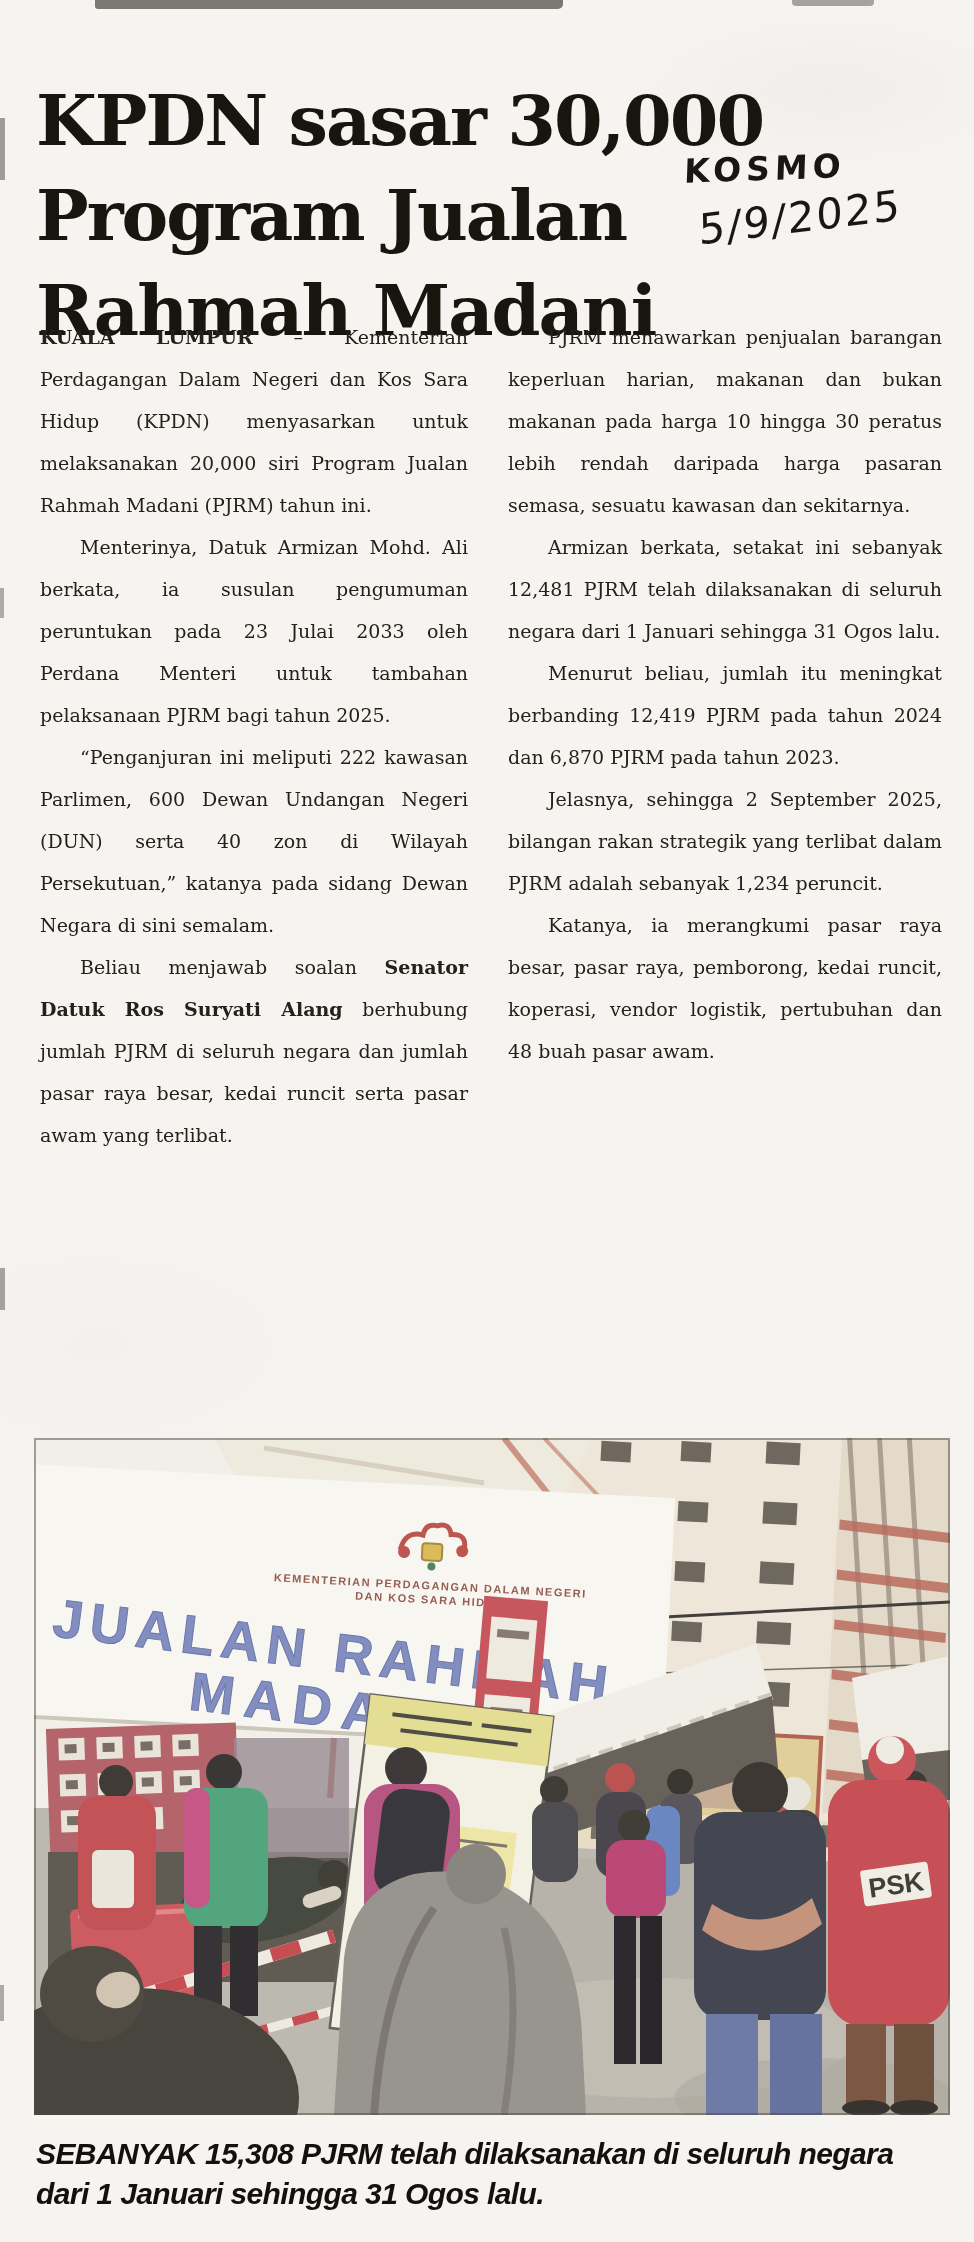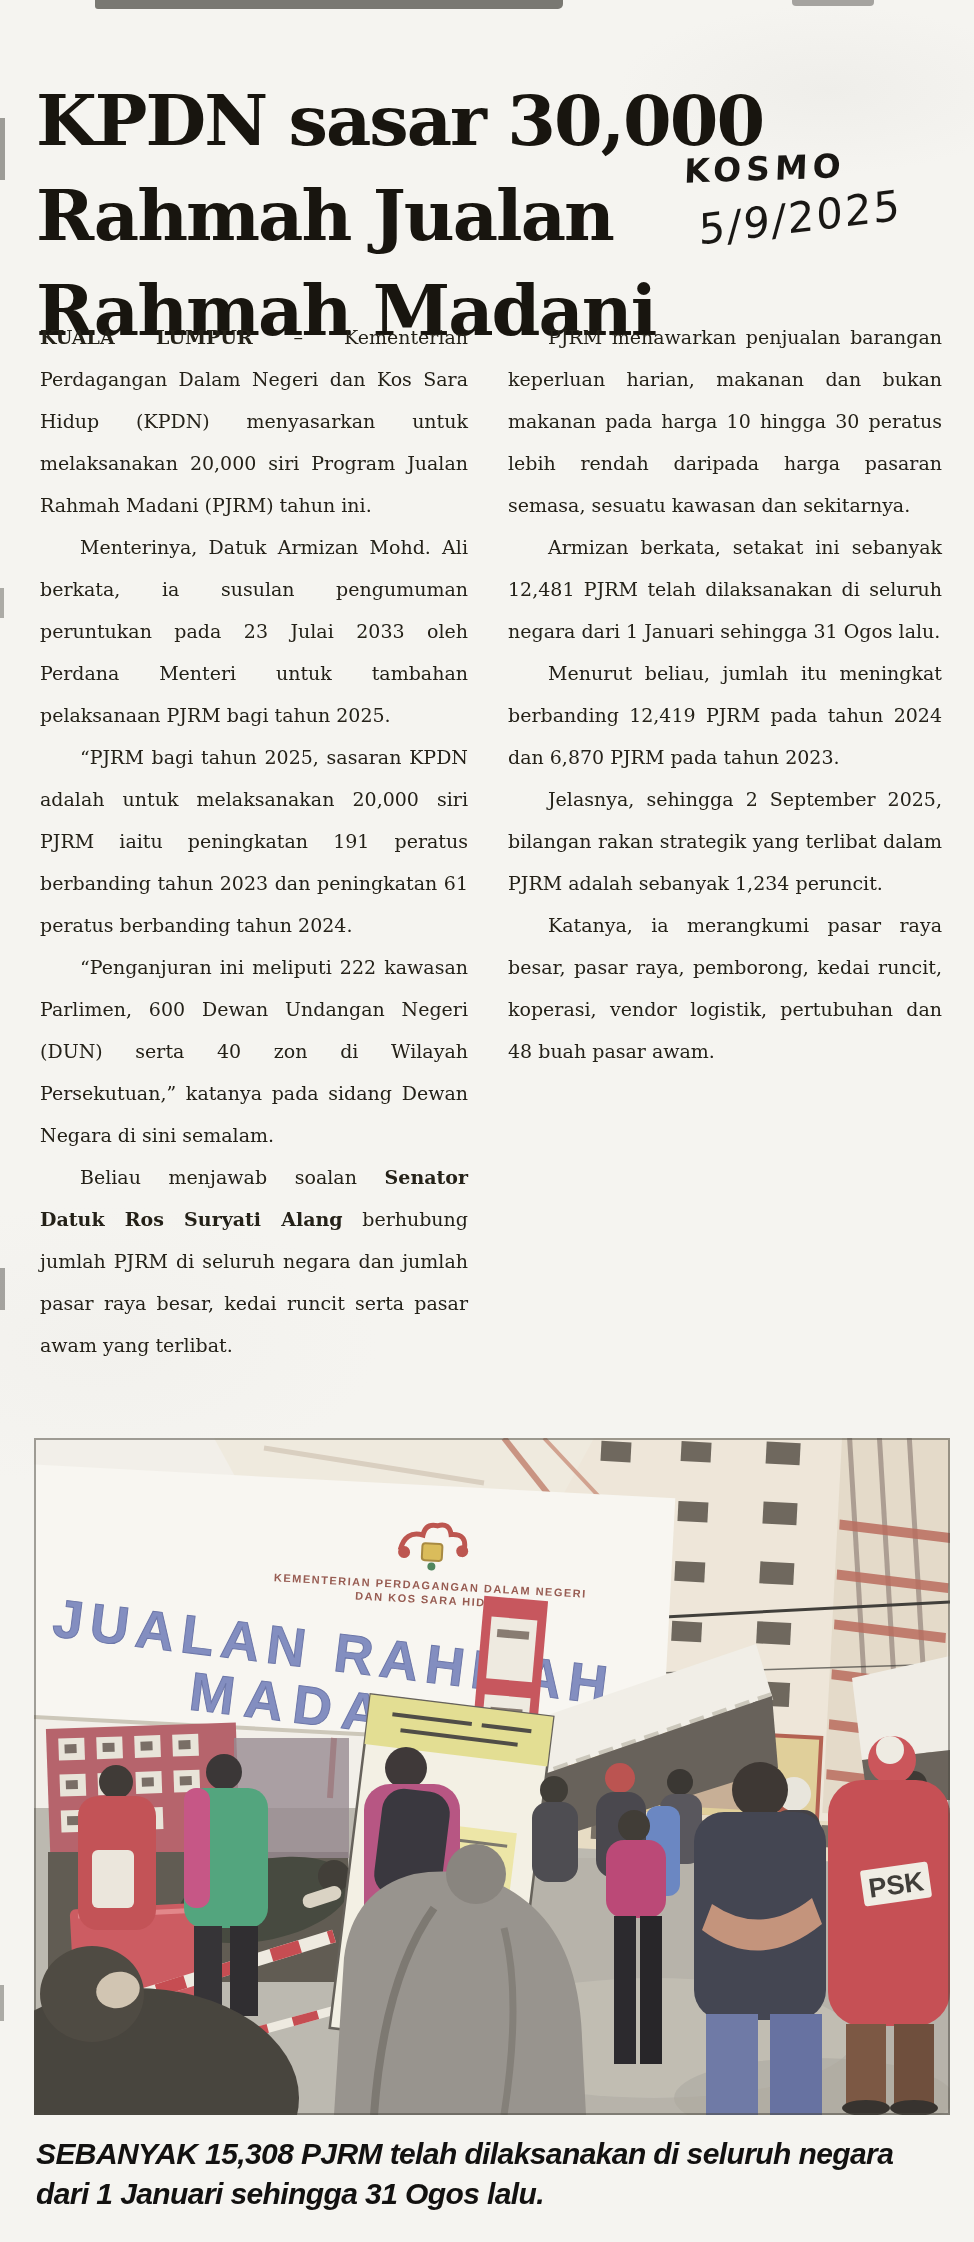--- a/index.html
+++ b/index.html
@@ -83,34 +83,33 @@
 
   <div class="artifact a1"></div>
   <div class="artifact a2"></div>
   <div class="artifact e1"></div>
   <div class="artifact e2"></div>
   <div class="artifact e3"></div>
   <div class="artifact e4"></div>
 
   <h1 class="headline">
     <span>KPDN sasar 30,000</span>
-    <span>Rahmah Jualan</span>
+    <span>Program Jualan</span>
     <span>Rahmah Madani</span>
   </h1>
 
   <div class="handnote">
     <span class="hn1">KOSMO</span>
     <span class="hn2">5/9/2025</span>
   </div>
 
   <div class="body-cols">
     <div class="col left">
       <p><b>KUALA LUMPUR</b><span> – Kementerian Perdagangan Dalam Negeri dan Kos Sara Hidup (KPDN) menyasarkan untuk melaksanakan 20,000 siri Program Jualan Rahmah Madani (PJRM) tahun ini.</span></p>
       <p class="indent">Menterinya, Datuk Armizan Mohd. Ali berkata, ia susulan pengumuman peruntukan pada 23 Julai 2033 oleh Perdana Menteri untuk tambahan pelaksanaan PJRM bagi tahun 2025.</p>
-      <p class="indent">“PJRM bagi tahun 2025, sasaran KPDN adalah untuk melaksanakan 20,000 siri PJRM iaitu peningkatan 191 peratus berbanding tahun 2023 dan peningkatan 61 peratus berbanding tahun 2024.</p>
       <p class="indent">“Penganjuran ini meliputi 222 kawasan Parlimen, 600 Dewan Undangan Negeri (DUN) serta 40 zon di Wilayah Persekutuan,” katanya pada sidang Dewan Negara di sini semalam.</p>
       <p class="indent"><span>Beliau menjawab soalan </span><b>Senator Datuk Ros Suryati Alang</b><span> berhubung jumlah PJRM di seluruh negara dan jumlah pasar raya besar, kedai runcit serta pasar awam yang terlibat.</span></p>
     </div>
     <div class="col right">
       <p class="indent">PJRM menawarkan penjualan barangan keperluan harian, makanan dan bukan makanan pada harga 10 hingga 30 peratus lebih rendah daripada harga pasaran semasa, sesuatu kawasan dan sekitarnya.</p>
       <p class="indent">Armizan berkata, setakat ini sebanyak 12,481 PJRM telah dilaksanakan di seluruh negara dari 1 Januari sehingga 31 Ogos lalu.</p>
       <p class="indent">Menurut beliau, jumlah itu meningkat berbanding 12,419 PJRM pada tahun 2024 dan 6,870 PJRM pada tahun 2023.</p>
       <p class="indent">Jelasnya, sehingga 2 September 2025, bilangan rakan strategik yang terlibat dalam PJRM adalah sebanyak 1,234 peruncit.</p>
       <p class="indent">Katanya, ia merangkumi pasar raya besar, pasar raya, pemborong, kedai runcit, koperasi, vendor logistik, pertubuhan dan 48 buah pasar awam.</p>
     </div>

